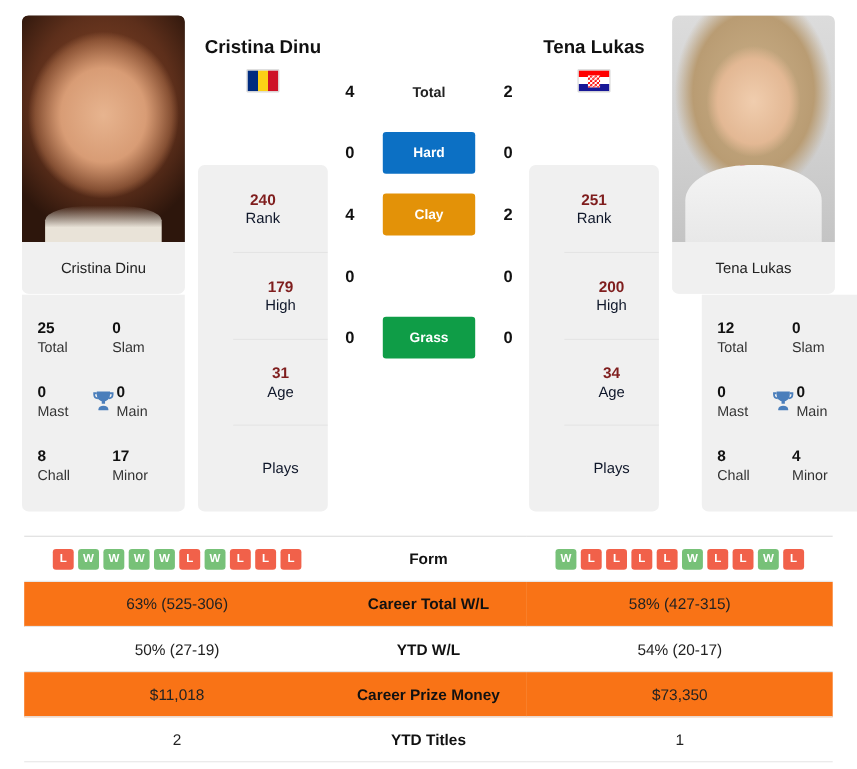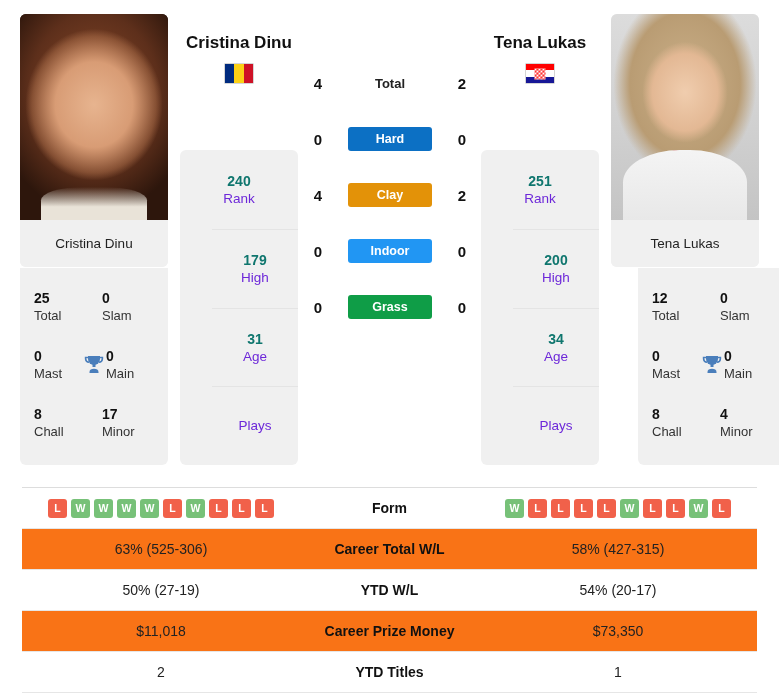--- a/index.html
+++ b/index.html
@@ -81,22 +81,22 @@
     position: absolute; top: 150px; width: 118px; height: 315px;
     background: #f0f0f0; border-radius: 6px; overflow: hidden;
   }
   .stat-card.left  { left: 180px; }
   .stat-card.right { left: 481px; }
   .stat-row {
     height: 78.75px; display: flex; flex-direction: column;
     align-items: center; justify-content: center; line-height: 1.3;
   }
   .stat-row + .stat-row { border-top: 1px solid #e4e4e4; margin-left: 32px; }
-  .stat-num   { font-size: 14px; font-weight: 700; color: #0f766e; }
-  .stat-label { font-size: 13.5px; color: #6d28d9; }
+  .stat-num   { font-size: 14px; font-weight: 700; color: #7f1d1d; }
+  .stat-label { font-size: 13.5px; color: #0f172a; }
 
   
   .pname {
     position: absolute; top: 33px; font-size: 17px; font-weight: 700; color: #111;
   }
   .pname.left  { left: 180px; width: 118px; text-align: center; }
   .pname.right { left: 481px; width: 118px; text-align: center; }
 
   
   .flag {
@@ -119,21 +119,21 @@
   
   .h2h { position: absolute; left: 305px; top: 55px; width: 170px; }
   .h2h-row {
     display: flex; align-items: center; justify-content: space-between;
     height: 56px;
   }
   .h2h-score { width: 26px; text-align: center; font-size: 15px; font-weight: 700; color: #111; }
   .h2h-mid { flex: 1; display: flex; justify-content: center; }
   .h2h-total { font-size: 13px; font-weight: 700; color: #222; }
   .surface {
-    width: 84px; height: 24px; border-radius: 3px;
+    width: 84px; height: 38px; border-radius: 3px;
     color: #ffffff; font-size: 12.5px; font-weight: 700;
     display: flex; align-items: center; justify-content: center;
   }
 
   
   .cmp-table { position: absolute; top: 487px; left: 22px; width: 735px; border-collapse: collapse; }
   .cmp-table tr { height: 41px; }
   .cmp-table tr.alt { background: #f97316; }
   .cmp-table tr:first-child { border-top: 1px solid #dddddd; }
   .cmp-table td { border-bottom: 1px solid #e6e6e6; font-size: 14px; }
@@ -306,23 +306,20 @@
       </div>
       <div class="h2h-row">
         <div class="h2h-score">4</div>
         <div class="h2h-mid">
             <div class="surface" id="sf1" style="background: rgb(227, 146, 8);">Clay</div>
           </div>
         <div class="h2h-score">2</div>
       </div>
       <div class="h2h-row">
         <div class="h2h-score">0</div>
-        <div class="h2h-mid">
-            <div class="surface" id="sf2" style="background: rgb(33, 150, 243);">Indoor</div>
-          </div>
         <div class="h2h-score">0</div>
       </div>
       <div class="h2h-row">
         <div class="h2h-score">0</div>
         <div class="h2h-mid">
             <div class="surface" id="sf3" style="background: rgb(15, 157, 71);">Grass</div>
           </div>
         <div class="h2h-score">0</div>
       </div>
     </div>

